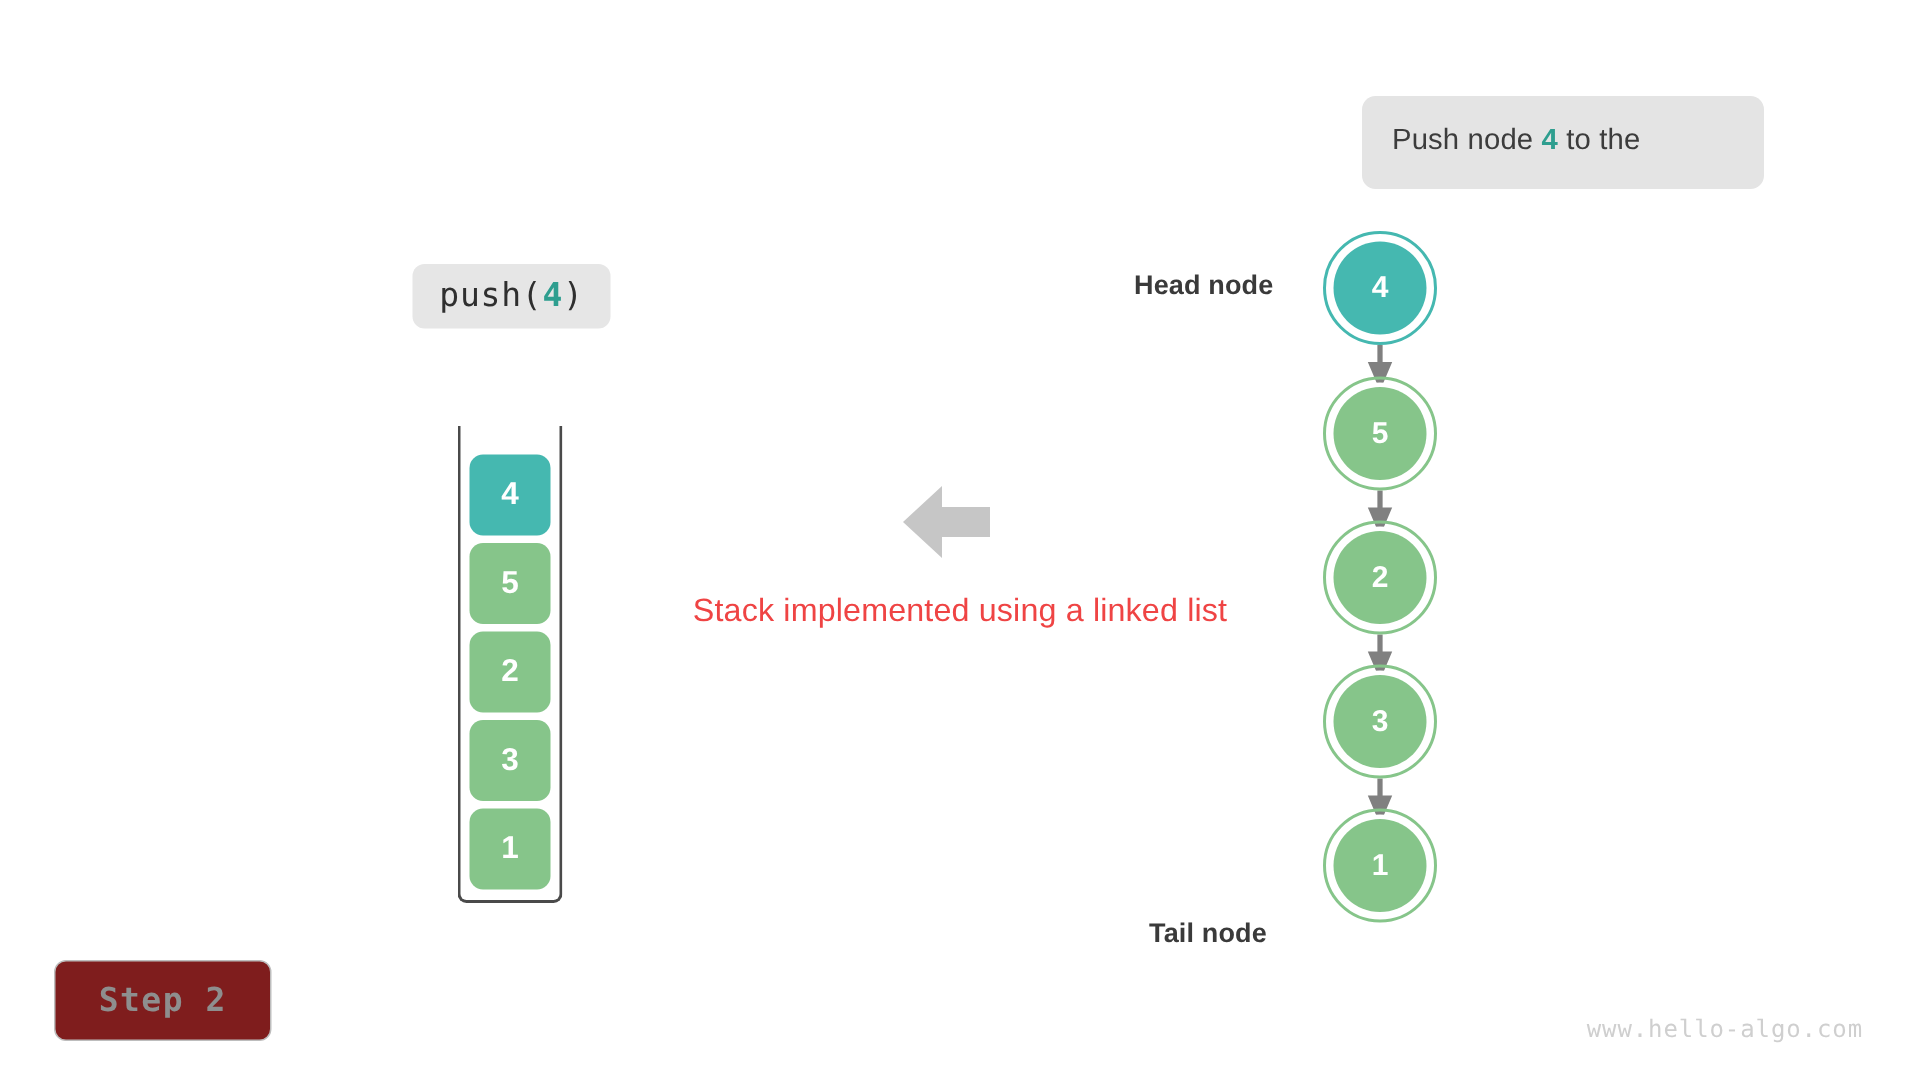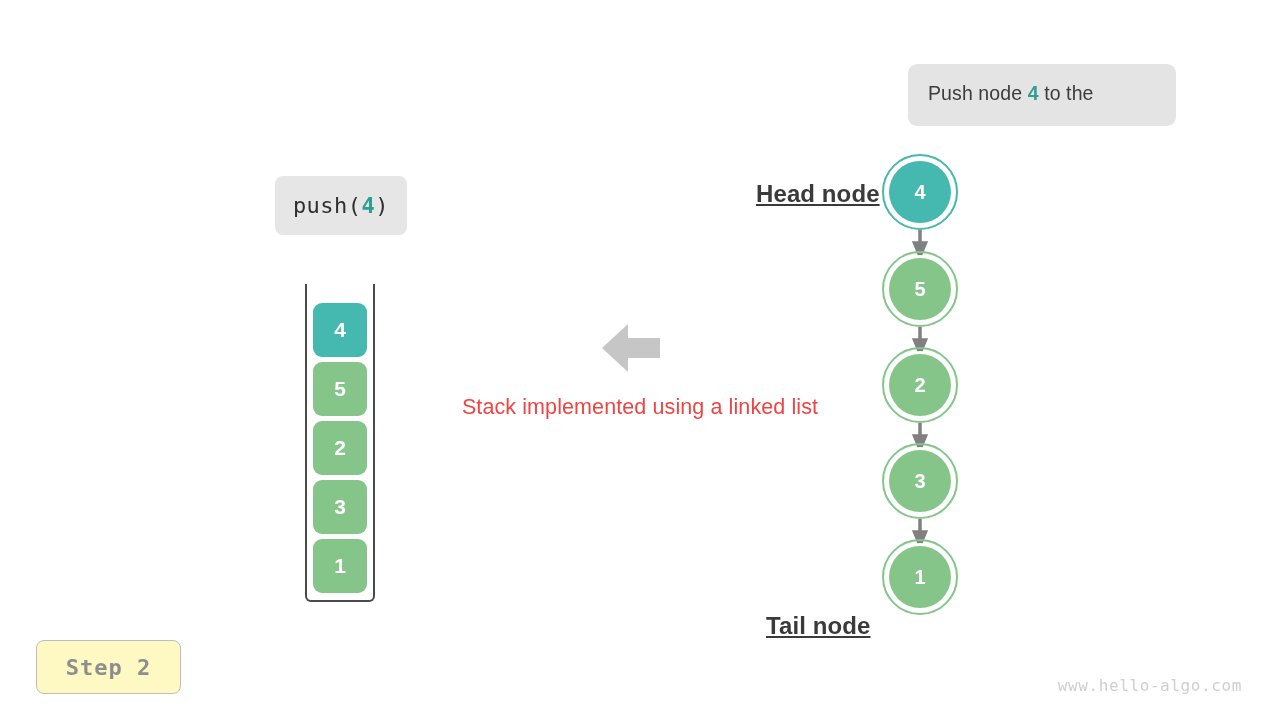--- a/index.html
+++ b/index.html
@@ -40,21 +40,21 @@
     color: #2e9e8f;
     font-weight: bold;
   }
 
   
   .pushchip {
     position: absolute;
     left: 275px;
     top: 176px;
     width: 132px;
-    height: 59px;
+    height: 43px;
     box-sizing: border-box;
     background: #e6e6e6;
     border-radius: 8px;
     display: flex;
     align-items: center;
     justify-content: center;
     font-family: "DejaVu Sans Mono", "Liberation Mono", monospace;
     font-size: 22px;
     color: #2f2f2f;
     letter-spacing: 0.5px;
@@ -160,40 +160,39 @@
     right: -7px;
     bottom: -7px;
     border-radius: 50%;
     border: 2px solid currentColor;
   }
 
   
   .sidelabel {
     position: absolute;
     color: #3a3a3a;
-    font-size: 24px;
+    font-size: 18px;
     font-weight: bold;
     white-space: nowrap;
     letter-spacing: 0.1px;
-    text-decoration: underline;
   }
   .label-head { left: 756px; top: 180px; }
   .label-tail { left: 766px; top: 565px; margin-top: 47px; }
 
   
   .stepbadge {
     position: absolute;
     left: 36px;
     top: 640px;
     width: 145px;
     height: 54px;
     box-sizing: border-box;
     border: 1.5px solid #bdbdbd;
     border-radius: 8px;
-    background: #fef9c3;
+    background: #7f1d1d;
     display: flex;
     align-items: center;
     justify-content: center;
     font-family: "DejaVu Sans Mono", "Liberation Mono", monospace;
     font-size: 22px;
     font-weight: bold;
     color: #8e8e8e;
     letter-spacing: 1px;
   }
 

